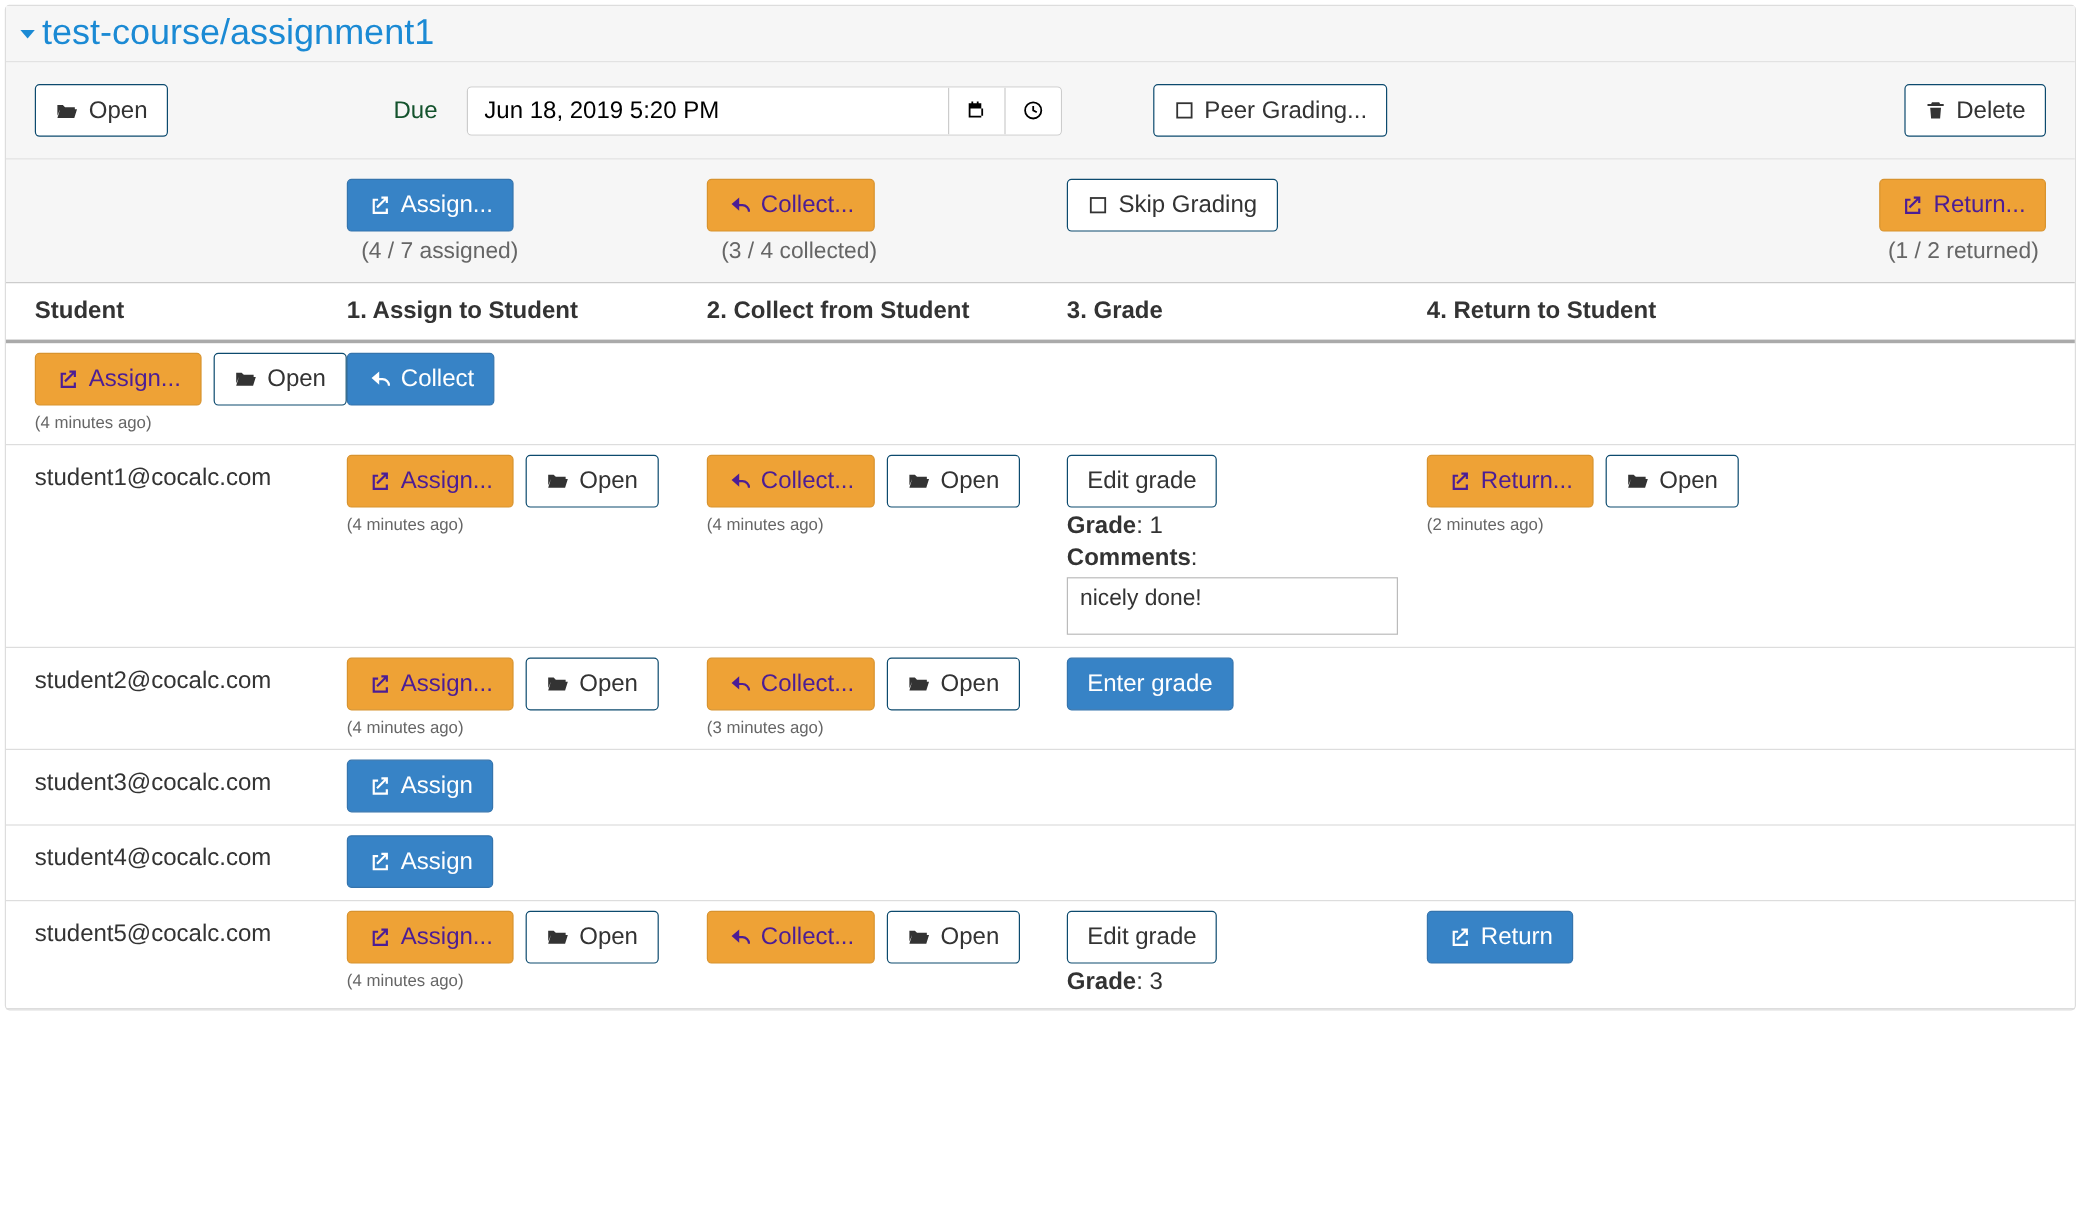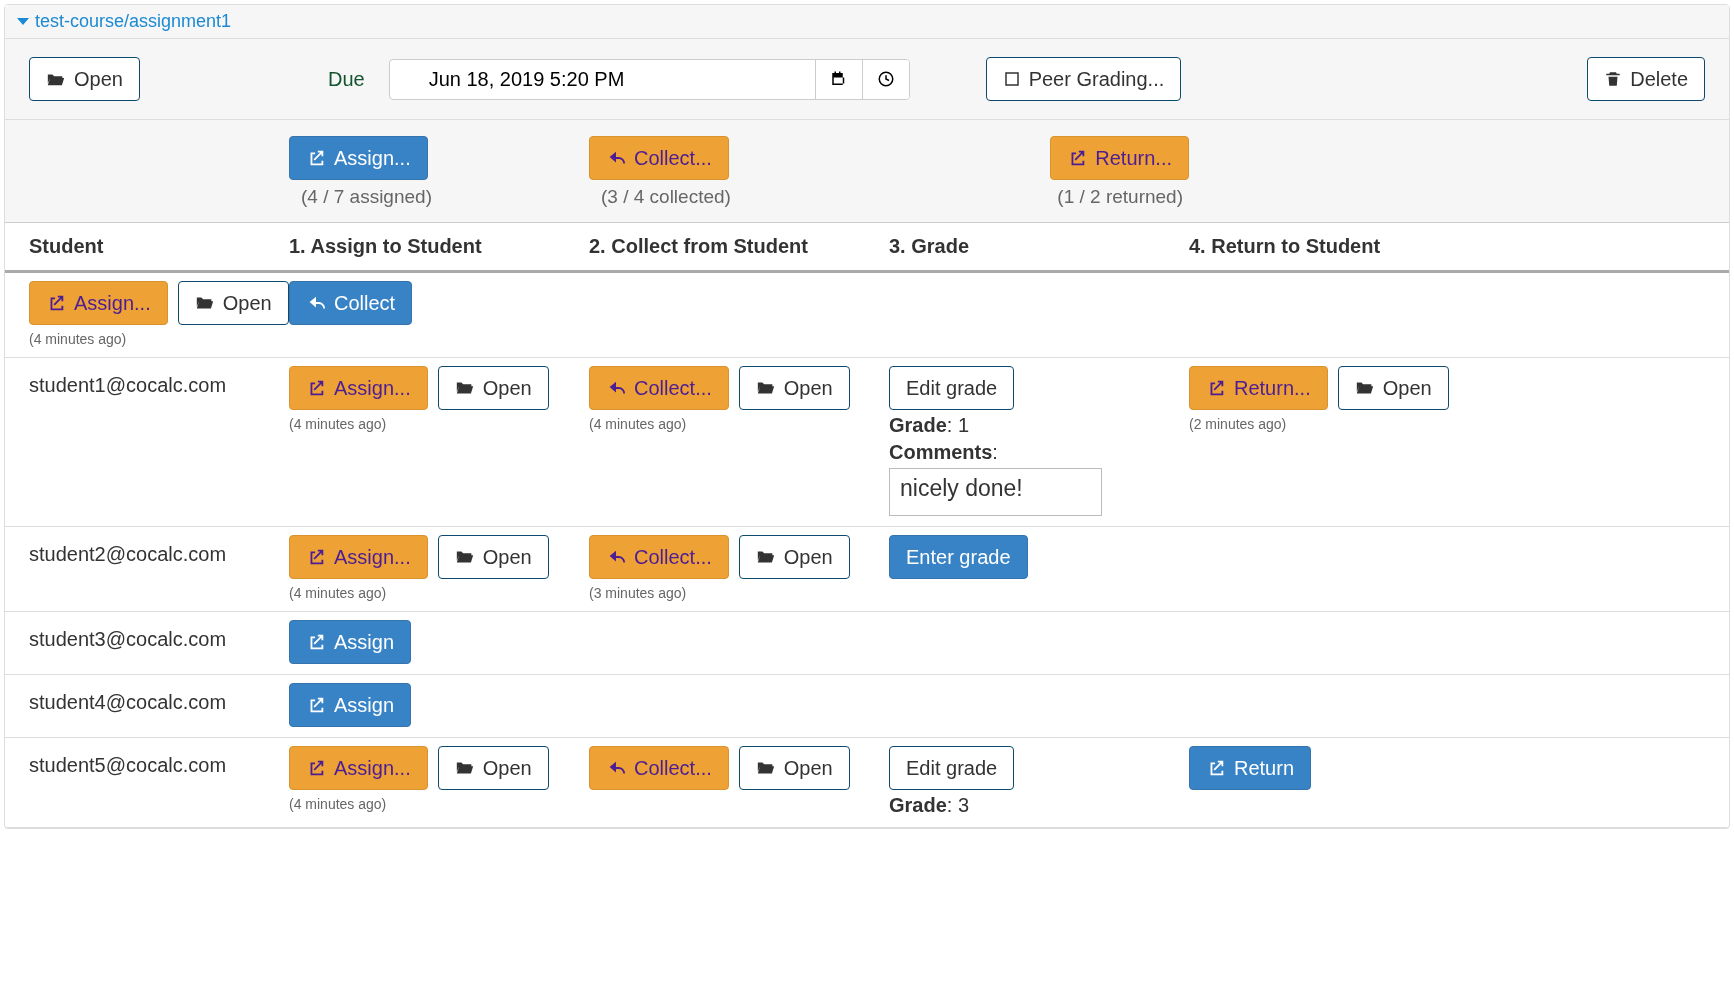--- a/index.html
+++ b/index.html
@@ -19,21 +19,21 @@
     background: #f6f6f6;
     padding: 6px 12px;
     border-bottom: 1px solid #ddd;
     display: flex;
     align-items: center;
     gap: 6px;
   }
   .panel-header a {
     color: #1b8ad4;
     text-decoration: none;
-    font-size: 18px;
+    font-size: 30px;
   }
   .caret-down {
     width: 0; height: 0;
     border-left: 6px solid transparent;
     border-right: 6px solid transparent;
     border-top: 7px solid #1b8ad4;
     display: inline-block;
   }
   .toolbar {
     background: #f6f6f6;
@@ -59,21 +59,20 @@
   .btn-blue { background: #3783c6; color: #fff; border-color: #3574ad; }
   .btn-orange { background: #eea236; color: #4c1d95; border-color: #d8932e; }
   .due-label { color: #14532d; margin-left: 170px; margin-right: 6px;}
   .date-group {
     display: flex;
     align-items: stretch;
     border: 1px solid #ccc;
     border-radius: 4px;
     overflow: hidden;
     background: #fff;
-    padding-left: 25px;
   }
   .date-input {
     border: none;
     padding: 8px 14px;
     font-size: 20px;
     width: 400px;
     outline: none;
   }
   .date-icon-btn {
     border: none;
@@ -112,23 +111,23 @@
     align-items: start;
   }
   .cell { display: flex; flex-direction: column; align-items: flex-start; gap: 6px; }
   .btnline { display: flex; gap: 10px; }
   .sub-time { color: #666; font-size: 14px; text-align: center; }
   .grade-block { display: flex; flex-direction: column; gap: 4px; }
   .grade-line b { font-weight: 700; }
   .comment-box {
     border: 1px solid #bbb;
     padding: 6px 10px;
-    width: 213px;
+    width: 276px;
     min-height: 48px;
-    font-size: 23px;
+    font-size: 19px;
   }
   svg { display: block; }
   .icon { width: 20px; height: 20px; }
   .icon-sm { width: 18px; height: 18px; }
   .student-col { padding-top: 8px; }
 </style>
 </head>
 <body>
 
 <svg width="0" height="0" style="position:absolute">
@@ -221,20 +220,28 @@
     </div>
     <div class="action-cell">
       <button class="btn btn-orange">
         <svg class="icon" viewBox="0 0 22 22">
             <use href="#i-return"></use>
           </svg>
         <span>Collect...</span>
       </button>
       <span class="sub">(3 / 4 collected)</span>
     </div>
+    <div class="action-cell">
+      <button class="btn">
+        <svg class="icon-sm" viewBox="0 0 24 24">
+            <use href="#i-square"></use>
+          </svg>
+        <span>Skip Grading</span>
+      </button>
+    </div>
     <div class="action-cell action-right">
       <button class="btn btn-orange">
         <svg class="icon" viewBox="0 0 22 22">
             <use href="#i-share"></use>
           </svg>
         <span>Return...</span>
       </button>
       <span class="sub">(1 / 2 returned)</span>
     </div>
   </div>

